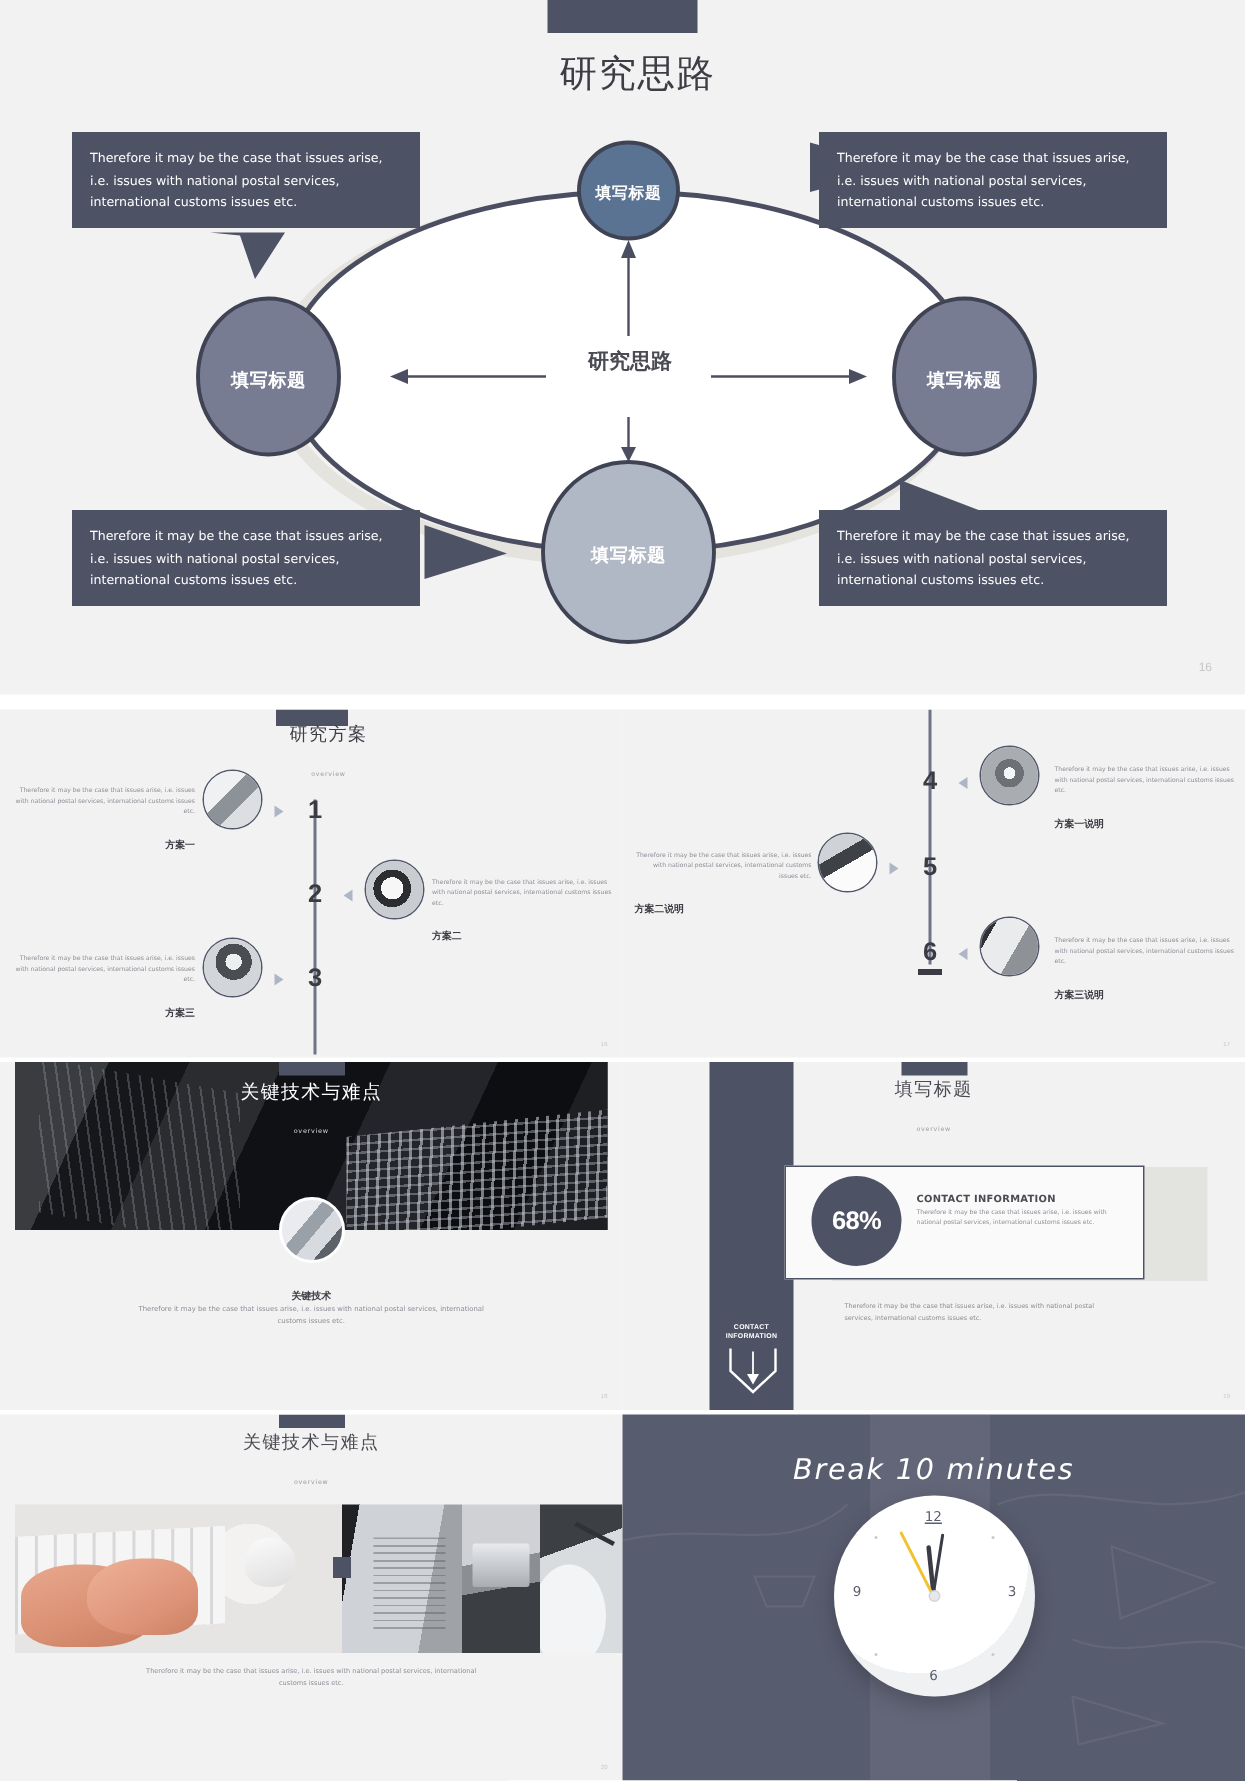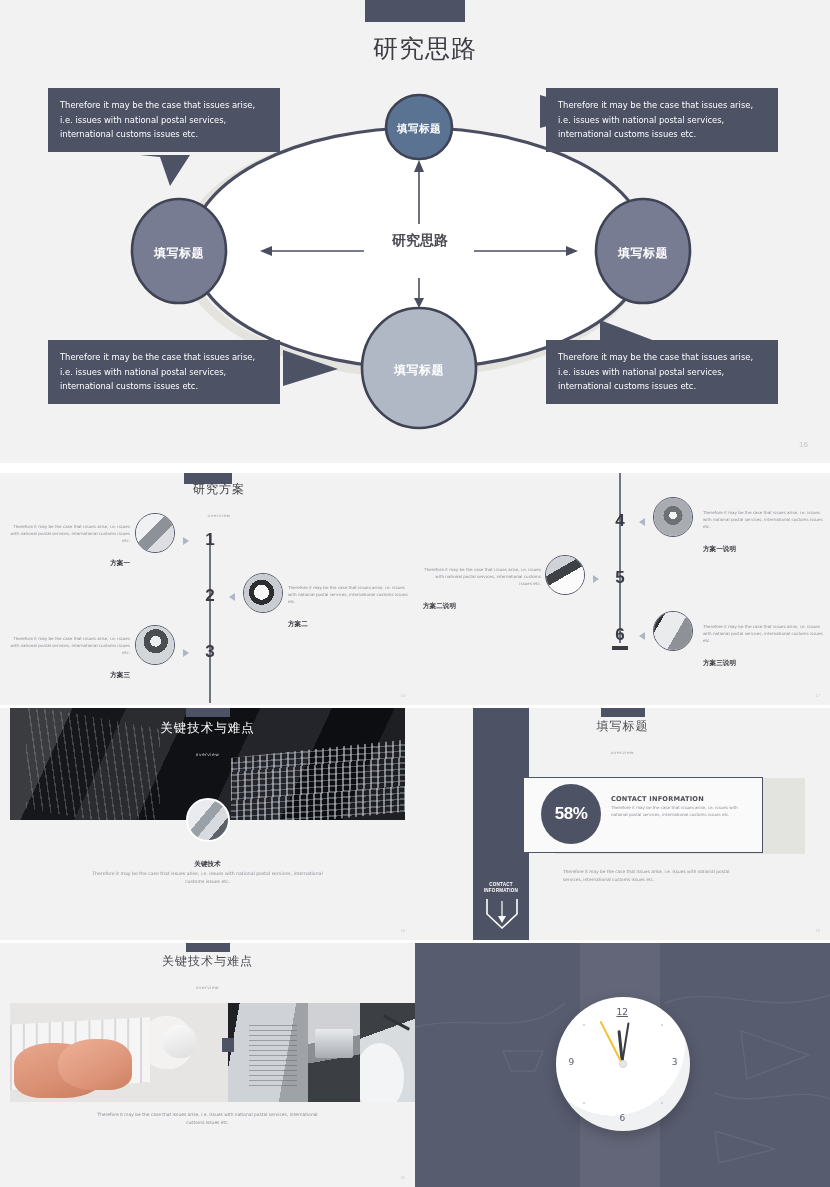--- a/index.html
+++ b/index.html
@@ -325,21 +325,21 @@
       <line x1="17" y1="3" x2="17" y2="22" stroke="#ffffff" stroke-width="1.2"></line>
       <polygon points="13,18 17,25 21,18" fill="#ffffff"></polygon>
     </svg>
 
     <div class="topbar" style="width:44px; height:9px; left:50%; transform:translateX(-50%);"></div>
     <div class="t19 hand">填写标题</div>
     <div class="o19 overview">overview</div>
 
     <div class="tintbox"></div>
     <div class="card"></div>
-    <div class="pct">58%</div>
+    <div class="pct">68%</div>
     <div class="cih">CONTACT INFORMATION</div>
     <div class="cib body-txt">Therefore it may be the case that issues arise, i.e. issues with national postal services, international customs issues etc.</div>
     <div class="foot body-txt">Therefore it may be the case that issues arise, i.e. issues with national postal services, international customs issues etc.</div>
     <div class="sm-page">19</div>
   </div>
 
   <div class="slide" id="s20">
     <div class="topbar" style="width:44px; height:9px; left:50%; transform:translateX(-50%);"></div>
     <div class="t20 hand">关键技术与难点</div>
     <div class="o20 overview">overview</div>
@@ -366,20 +366,21 @@
       <g fill="none" stroke="rgba(255,255,255,.07)" stroke-width="1.4">
         <path d="M0,84 C60,70 110,96 150,60"></path>
         <path d="M250,60 C300,40 350,74 415,52"></path>
         <path d="M300,150 C340,166 380,142 415,156"></path>
         <polygon points="326,88 394,112 332,136"></polygon>
         <polygon points="300,188 360,206 304,220"></polygon>
         <path d="M88,108 L128,108 L120,128 L96,128 Z"></path>
       </g>
     </svg>
     <div class="stripe"></div>
+    <div class="brk">Break 10 minutes</div>
 
     <div class="clock">
       <div class="cn" style="left:50%; margin-left:-6px; top:10px;text-decoration:underline;">12</div>
       <div class="cn" style="right:12px; top:50%; margin-top:-7px;">3</div>
       <div class="cn" style="left:50%; margin-left:-3px; bottom:8px;">6</div>
       <div class="cn" style="left:13px; top:50%; margin-top:-7px;">9</div>
       <div class="cdot" style="left:27px; top:27px;"></div>
       <div class="cdot" style="right:27px; top:27px;"></div>
       <div class="cdot" style="left:27px; bottom:27px;"></div>
       <div class="cdot" style="right:27px; bottom:27px;"></div>

